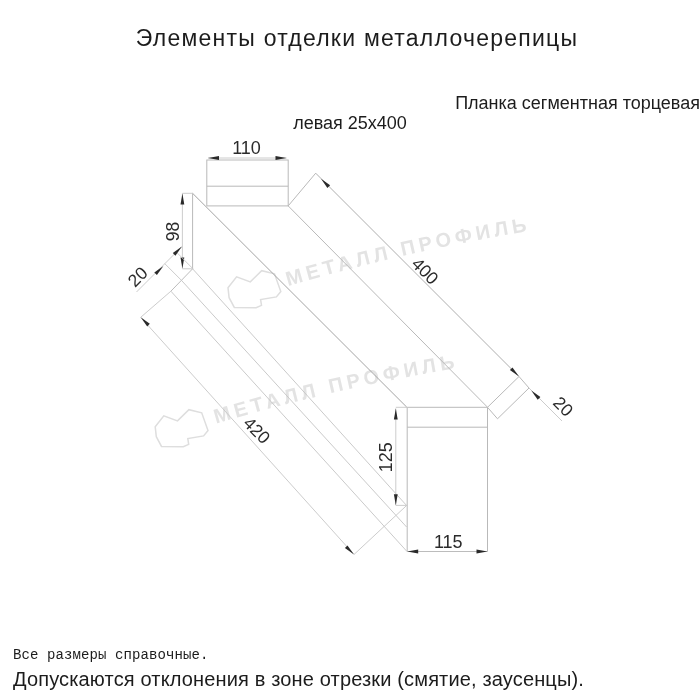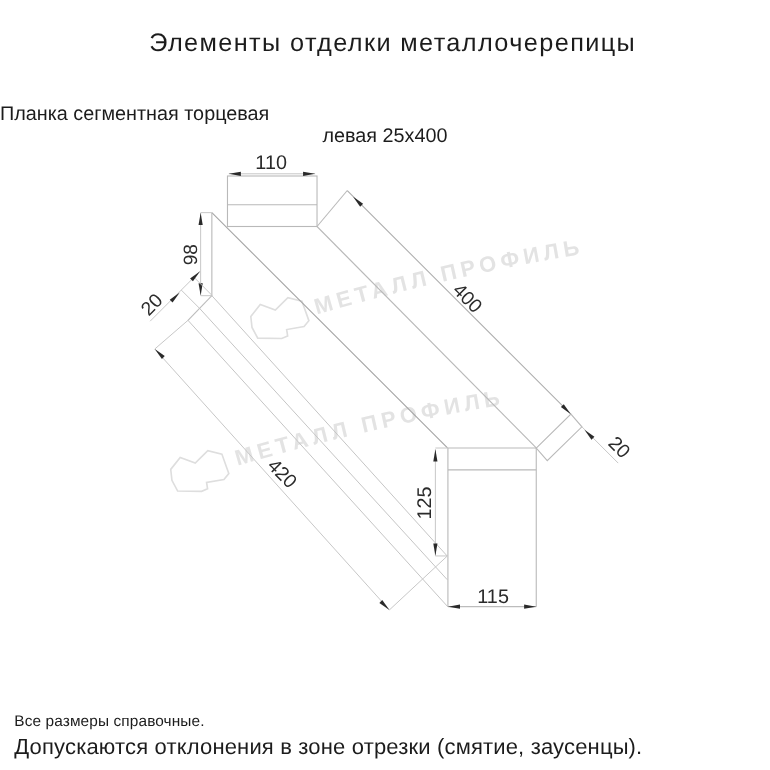--- a/index.html
+++ b/index.html
@@ -4,21 +4,21 @@
 <style>
 html,body{margin:0;padding:0;background:#ffffff;width:700px;height:700px;overflow:hidden;}
 body{position:relative;font-family:"Liberation Sans",sans-serif;}
 .t{position:absolute;color:#1c1c1c;white-space:nowrap;}
 </style>
 </head>
 <body style="will-change:transform">
 
 <div class="t" style="left:7px;top:25px;width:700px;text-align:center;font-size:23px;letter-spacing:1.25px;">Элементы отделки металлочерепицы</div>
 
-<div class="t" style="left:0;top:93px;width:700px;text-align:left;font-size:18px;">Планка сегментная торцевая</div>
+<div class="t" style="left:0;top:93px;width:700px;text-align:right;font-size:18px;">Планка сегментная торцевая</div>
 
 <div class="t" style="left:0;top:113px;width:700px;text-align:center;font-size:18px;">левая 25х400</div>
 
 <svg width="700" height="700" viewBox="0 0 700 700" style="position:absolute;left:0;top:0;will-change:transform" xmlns="http://www.w3.org/2000/svg">
 
 <g>
 <path d="M228.0 287.7 L236.6 276.9 L250.3 281.9 L261.7 270.7 L274.5 273.8 L280.8 291.5 L276.4 296.9 L260.6 299.6 L261.5 305.4 L256.1 307.7 L234.3 307.4 L229.1 297.7 Z" fill="none" stroke="#dedede" stroke-width="1.5"></path>
 </g>
 
 <g>
@@ -169,15 +169,15 @@
 <path d="M407.2 551.5 L418.2 549.6 L418.2 553.4 Z" fill="#2a2a2a"></path>
 <path d="M487.5 551.5 L476.5 549.6 L476.5 553.4 Z" fill="#2a2a2a"></path>
 </g>
 
 <g>
 <text x="448.3" y="548" text-anchor="middle" font-size="18" fill="#2b2b2b">115</text>
 </g>
 
 </svg>
 
-<div class="t" style="left:13px;top:647px;font-size:14px;letter-spacing:0.1px;">Все размеры справочные.</div>
+<div class="t" style="left:13px;top:647px;font-size:14px;letter-spacing:0.1px;font-family:Liberation Mono, monospace;">Все размеры справочные.</div>
 
 <div class="t" style="left:13px;top:668px;font-size:20px;letter-spacing:0.15px;">Допускаются отклонения в зоне отрезки (смятие, заусенцы).</div>
 
 </body></html>

